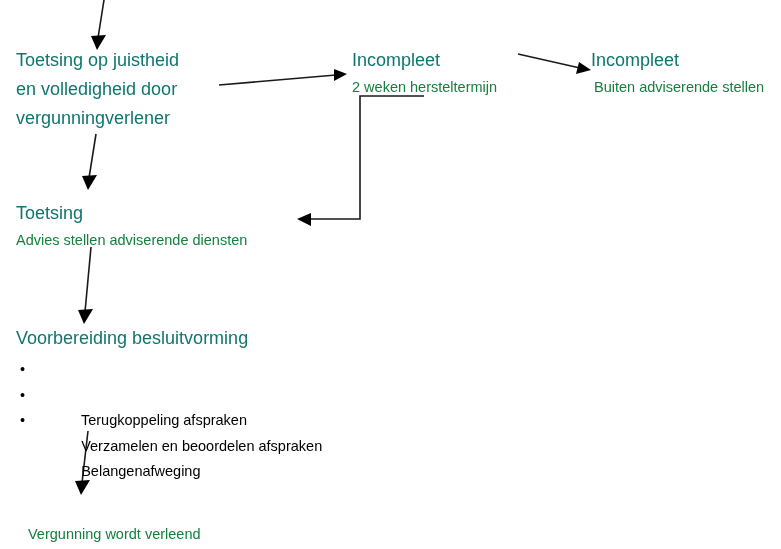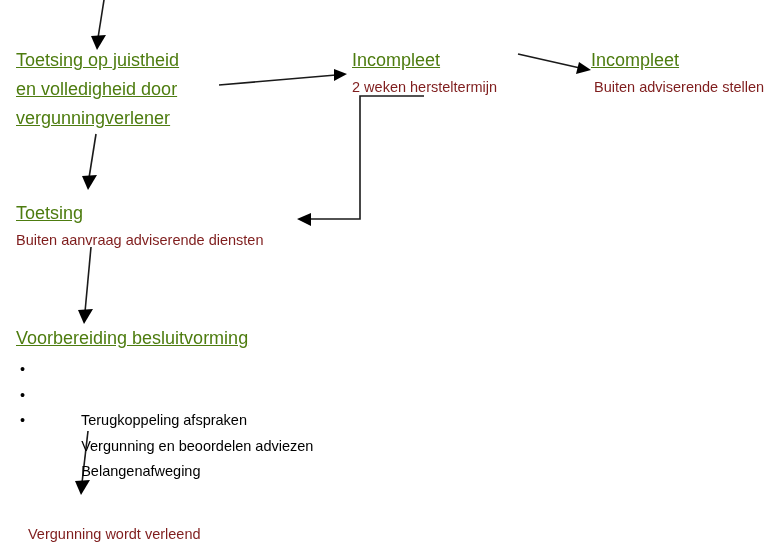--- a/index.html
+++ b/index.html
@@ -16,30 +16,29 @@
     position: relative;
     width: 781px;
     height: 549px;
     background: #ffffff;
     overflow: hidden;
   }
   .title {
     position: absolute;
     font-size: 18px;
     line-height: 29px;
-    color: #4d7c0f;
+    color: #0f766e;
     white-space: pre-line;
     letter-spacing: 0px;
-    text-decoration: underline;
   }
   .subtitle {
     position: absolute;
     font-size: 14.5px;
     line-height: 20px;
-    color: #7f1d1d;
+    color: #15803d;
     white-space: pre;
   }
   .bullet-list {
     position: absolute;
     margin: 0;
     padding: 0;
     list-style: none;
   }
   .bullet-list li {
     position: relative;
@@ -123,31 +122,31 @@
 en volledigheid door
 vergunningverlener</div>
 
   <div class="title" style="left:352px; top:46px; width:180px;">Incompleet</div>
   <div class="subtitle" style="left:352px; top:77px;">2 weken hersteltermijn</div>
 
   <div class="title" style="left:591px; top:46px; width:190px;">Incompleet</div>
   <div class="subtitle" style="left:594px; top:77px;">Buiten adviserende stellen</div>
 
   <div class="title" style="left:16px; top:199px; width:220px;">Toetsing</div>
-  <div class="subtitle" style="left:16px; top:230px;">Buiten aanvraag adviserende diensten</div>
+  <div class="subtitle" style="left:16px; top:230px;">Advies stellen adviserende diensten</div>
 
   <div class="title" style="left:16px; top:324px; width:340px;">Voorbereiding besluitvorming</div>
   <ul class="bullet-list" style="left:16px; top:357px; width:360px;">
     <li>
       <span class="bullet-dot">•</span>
       <span>Terugkoppeling afspraken</span>
     </li>
     <li>
       <span class="bullet-dot">•</span>
-      <span>Vergunning en beoordelen adviezen</span>
+      <span>Verzamelen en beoordelen afspraken</span>
     </li>
     <li>
       <span class="bullet-dot">•</span>
       <span>Belangenafweging</span>
     </li>
   </ul>
 
   <div class="subtitle" style="left:28px; top:524px;">Vergunning wordt verleend</div>
 
 </div>

